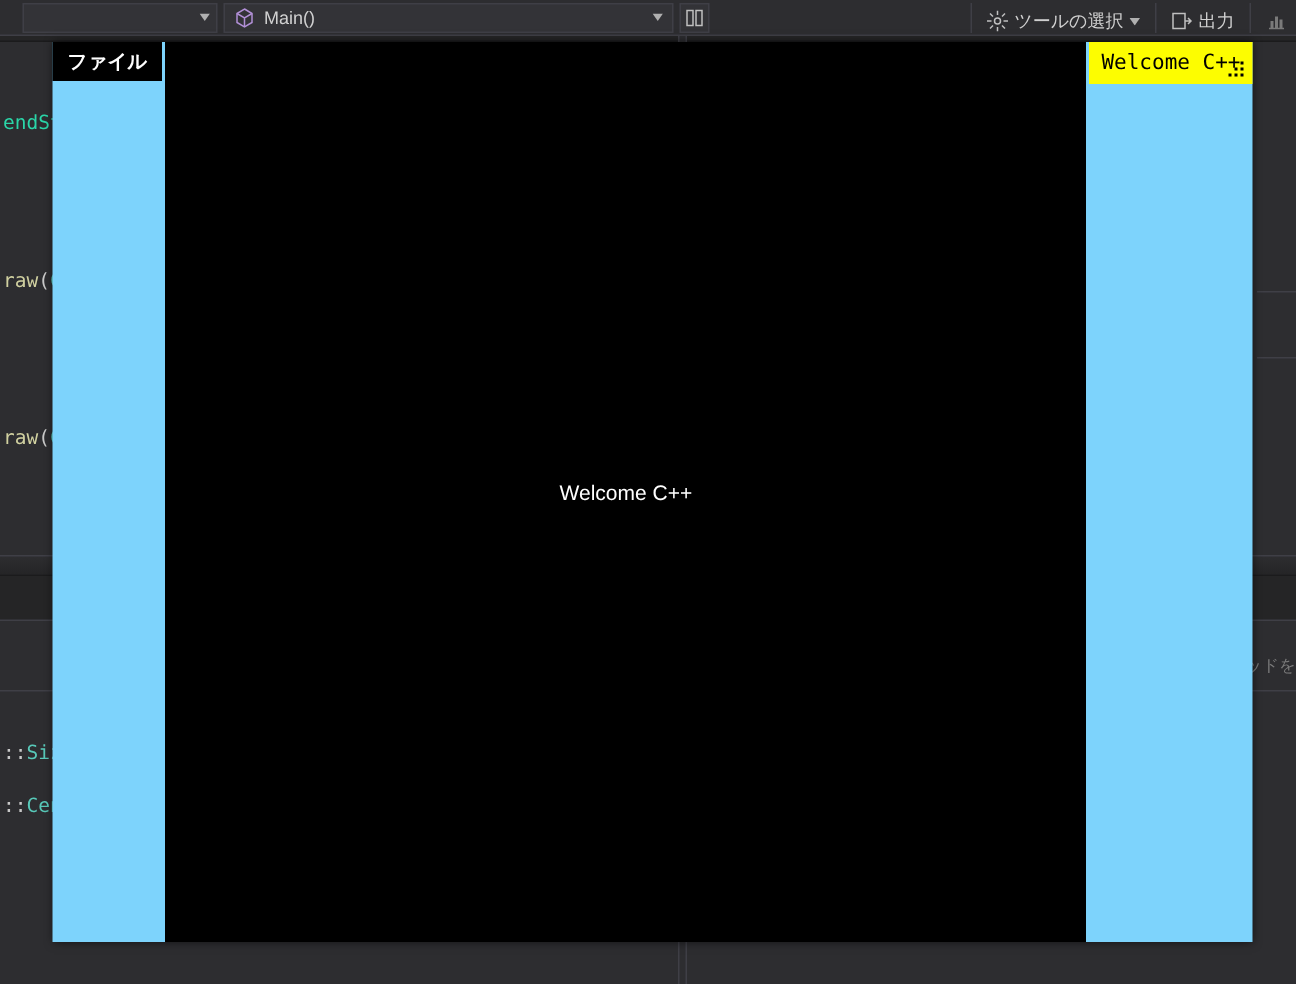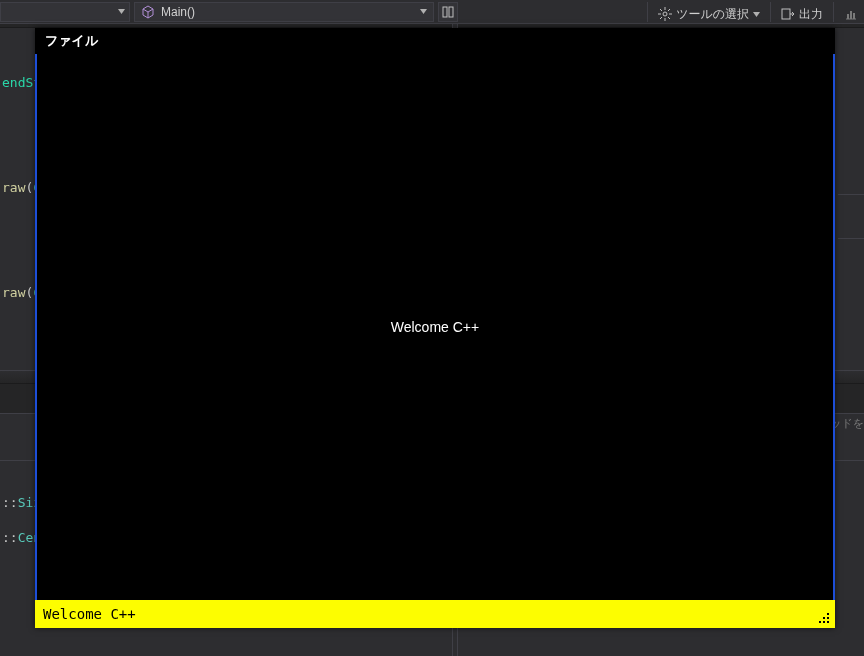--- a/index.html
+++ b/index.html
@@ -18,21 +18,21 @@
     display: flex;
     align-items: stretch;
     height: 24px;
     background: #2d2d30;
     border-bottom: 1px solid #3f3f46;
   }
   .topbar .left-seg {
     display: flex;
     align-items: center;
     gap: 4px;
-    padding-left: 0;
+    padding-left: 15px;
   }
   .dropdown-empty {
     width: 130px; height: 20px;
     background: #333337;
     border: 1px solid #3f3f46;
     display: flex; align-items: center; justify-content: flex-end;
     padding-right: 4px;
     color: #b0b0b0;
   }
   .dropdown-main {
@@ -115,40 +115,40 @@
   .vsplit {
     position:absolute; top:24px; bottom:0; left:452px;
     width:6px;
     background:#2d2d30;
     border-left:1px solid #3f3f46;
     border-right:1px solid #3f3f46;
   }
 
   
   .right-hint {
-    position:absolute; right:0; top:416px;
+    position:absolute; right:0; top:436px;
     color:#7a7a7a; font-size:11px;
   }
   .right-line2 {
     position:absolute; right:0; left:838px; top:194px;
     height:1px; background:#3f3f46;
   }
   .right-line3 {
     position:absolute; right:0; left:838px; top:238px;
     height:1px; background:#3f3f46;
   }
 
   
   .appwin {
     position:absolute;
     left:35px; top:28px;
     width:800px; height:600px;
-    background:#1d4ed8;
+    background:#7dd3fc;
     box-shadow:0 0 6px rgba(0,0,0,0.6);
-    display:flex; flex-direction:column;
+    display:flex; 
   }
   .appwin .titlebar {
     height:26px;
     background:#000;
     display:flex; align-items:center;
     padding:0 10px;
     color:#fff;
     font-weight:700;
     font-size:13px;
   }

